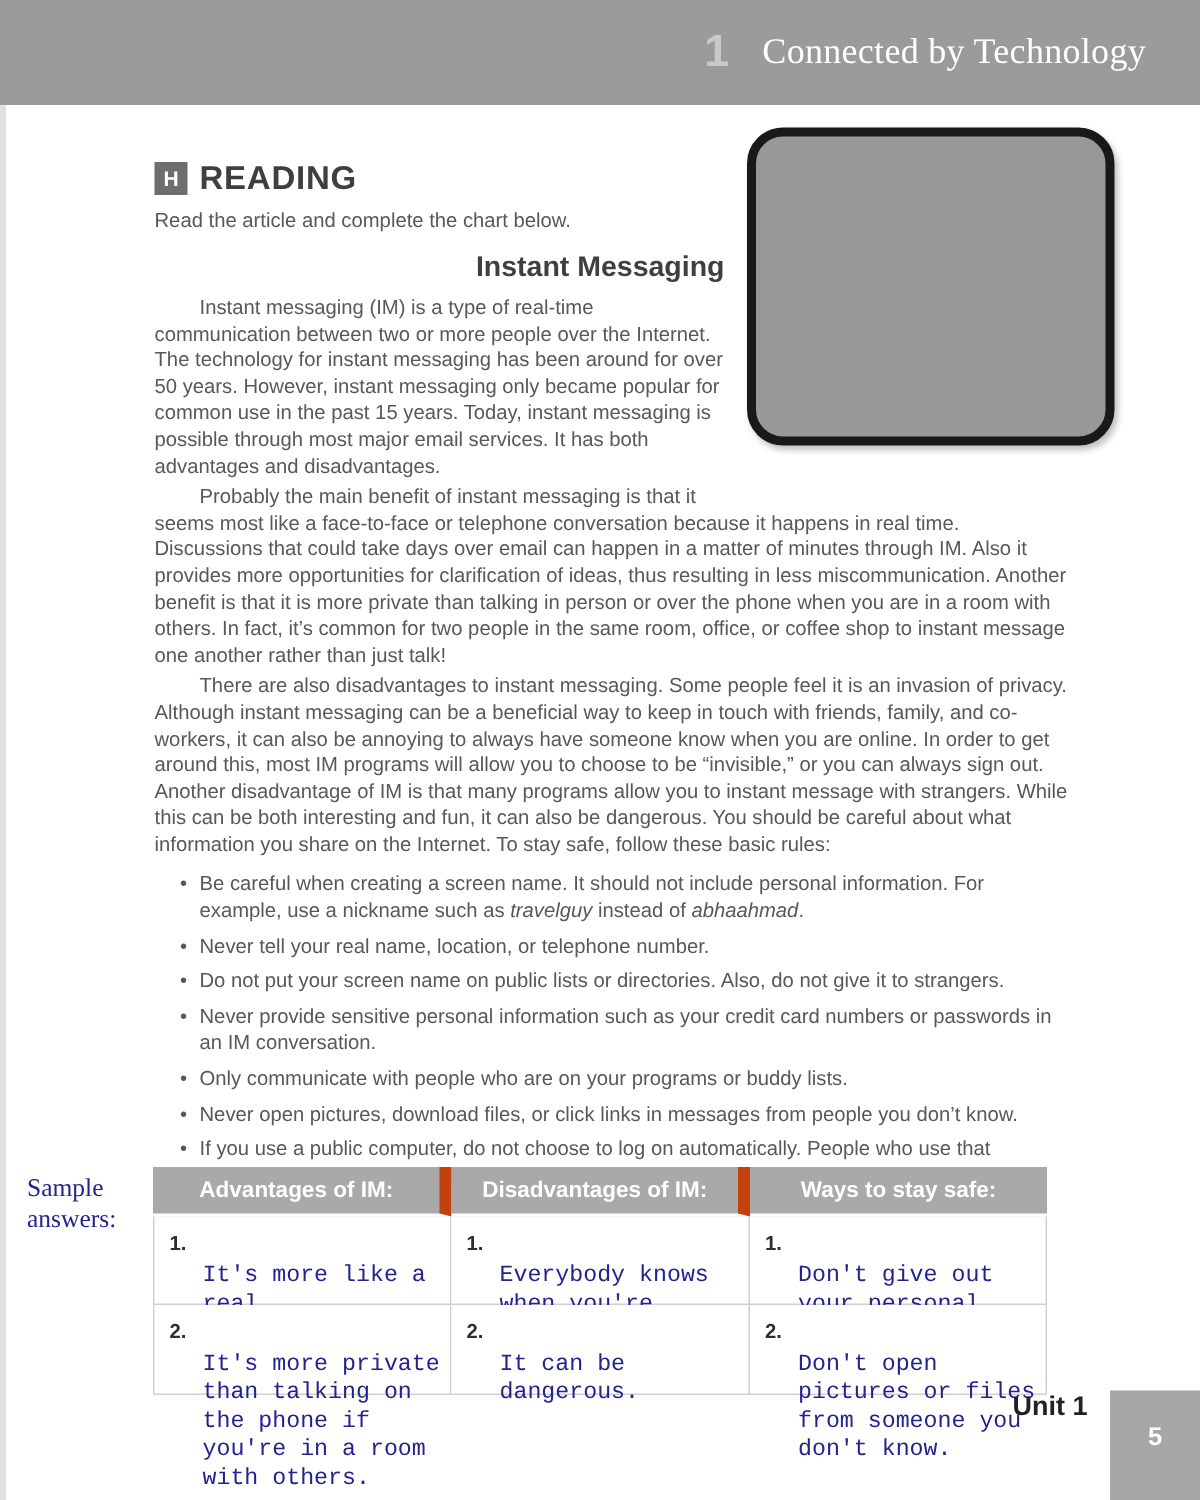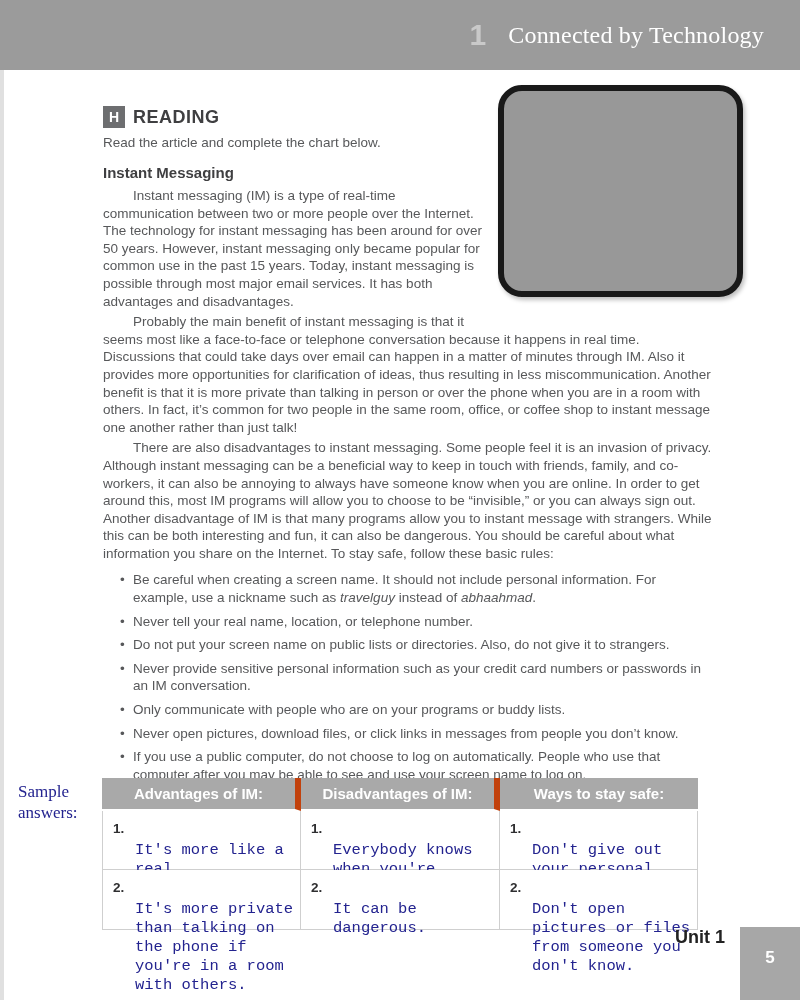--- a/index.html
+++ b/index.html
@@ -30,24 +30,24 @@
   
   .content { position:absolute; left:103px; top:85px; width:612px; }
   .float-spacer { float:right; width:232px; height:240px; }
 
   .section-head { display:flex; align-items:center; gap:8px; margin:21px 0 0 -30px; }
   .letter-box {
     width:22px; height:22px; background:#6d6e70; color:#ffffff;
     font-size:14px; font-weight:bold; display:flex; align-items:center; justify-content:center;
     flex:none;
   }
-  .section-title { margin:0; font-size:18px; font-weight:bold; color:#3f3f41; letter-spacing:0.5px; }
+  .section-title { margin:0; font-size:22px; font-weight:bold; color:#3f3f41; letter-spacing:0.5px; }
 
   .instructions { margin:7px 0 0 0; font-size:13.5px; color:#57585a; }
-  .article-title { margin:14px 0 0 0; font-size:15px; font-weight:bold; color:#3f3f41; }
+  .article-title { margin:14px 0 0 0; font-size:19px; font-weight:bold; color:#3f3f41;text-align:right; }
 
   .para {
     margin:3px 0 0 0; font-size:13.5px; line-height:17.6px;
     color:#57585a; text-indent:30px;
   }
   .para:first-child { margin-top:6px; }
 
   #rules { margin:9px 12px 0 0; padding:0 0 0 17px; list-style:none; }
   #rules li {
     position:relative; padding-left:13px; margin-bottom:6px;
@@ -65,21 +65,21 @@
 
   
   .chart {
     position:absolute; left:102px; top:778px; width:596px;
     display:grid; grid-template-columns:199px 199px 198px;
     grid-template-rows:33px 59px 60px;
   }
   .ch {
     background:#a9a9a9; color:#ffffff; font-size:15px; font-weight:bold;
     display:flex; align-items:center; justify-content:center;
-    border-right:6px solid #c2410c; border-bottom:2px solid #ffffff;
+    border-right:8px solid #c2410c; border-bottom:2px solid #ffffff;
     box-sizing:border-box;
   }
   .ch.last { border-right:none; }
   .cd {
     background:#ffffff; box-sizing:border-box;
     border-right:1px solid #cfcfcf; border-bottom:1px solid #cfcfcf;
     padding:8px 4px 0 10px; display:flex; align-items:flex-start;
     overflow:visible;
   }
   .cd.cfirst { border-left:1px solid #cfcfcf; }

